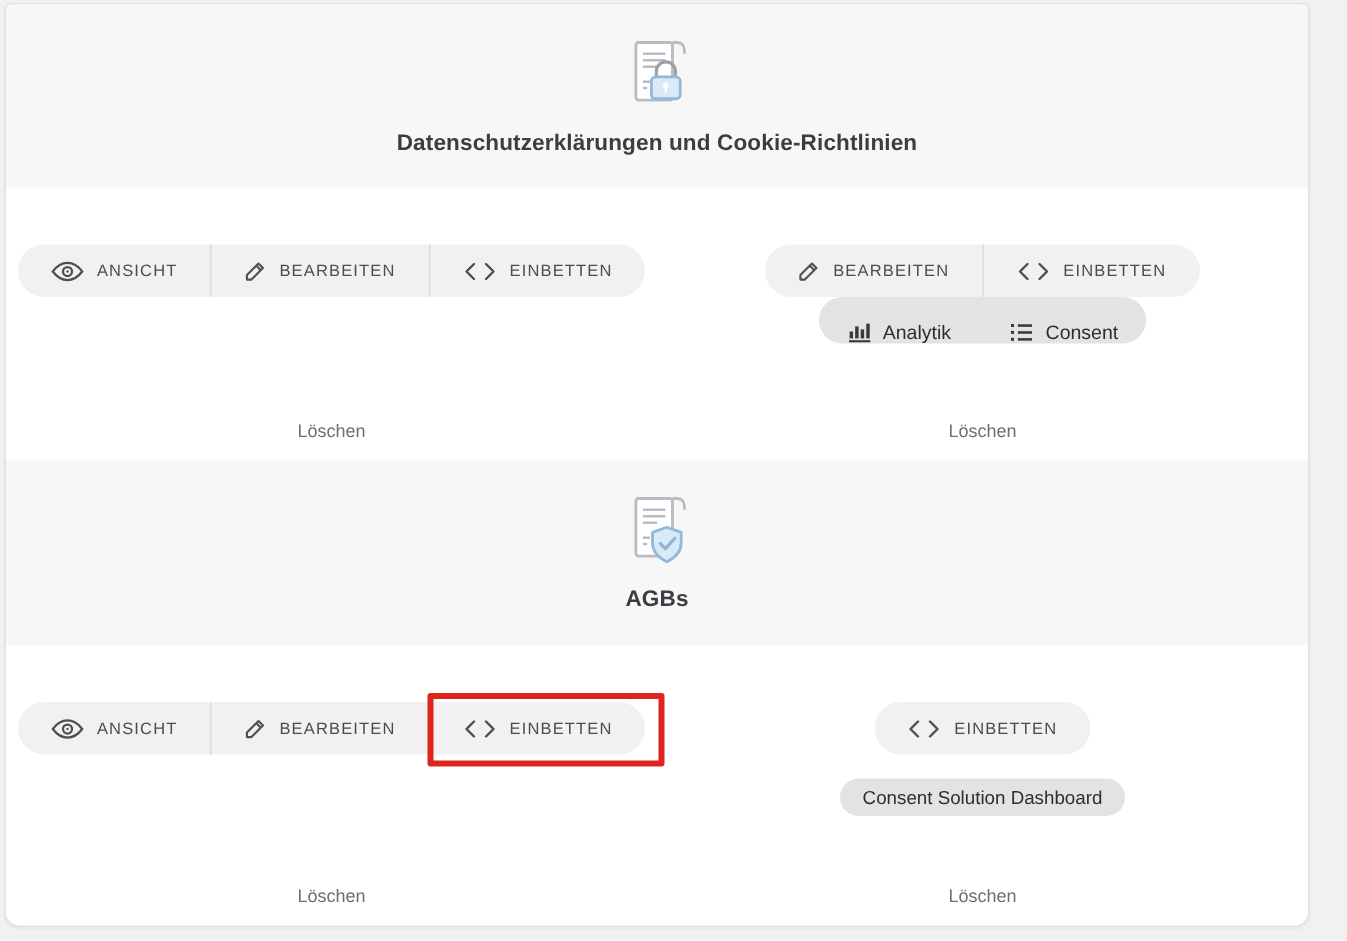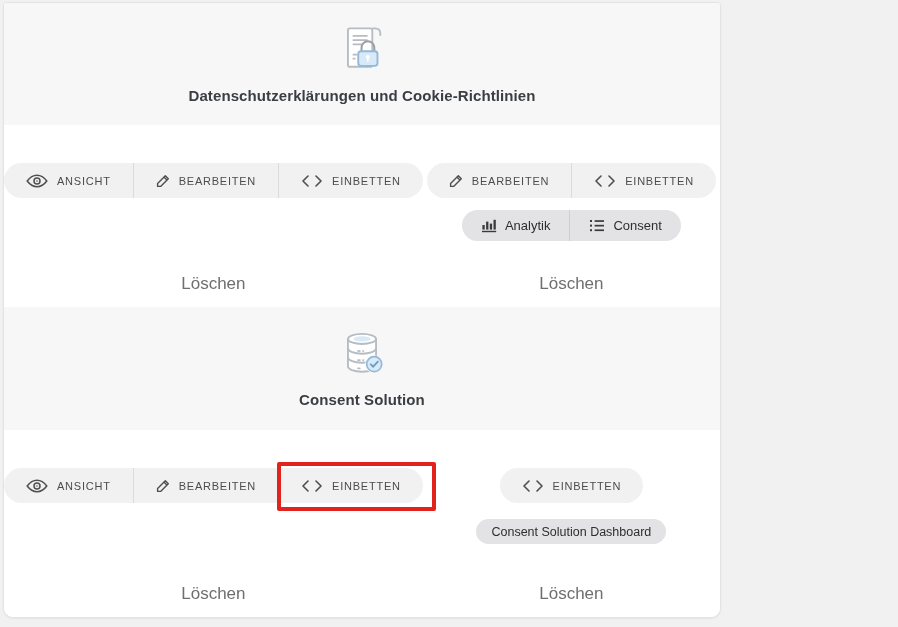--- a/index.html
+++ b/index.html
@@ -4,21 +4,21 @@
 <style>
   * { margin:0; padding:0; box-sizing:border-box; }
   html,body { width:898px; height:627px; overflow:hidden; }
   body {
     background:#f1f1f2;
     font-family:"Liberation Sans","DejaVu Sans",sans-serif;
     color:#3c4043;
   }
   .card {
     margin:2px 5px 0 3px;
-    width:718px;
+    width:870px;
     background:#fff;
     border:1px solid #e3e3e5;
     border-radius:4px 4px 10px 10px;
     overflow:hidden;
     box-shadow:0 1px 2px rgba(0,0,0,.05);
   }
   .row { display:flex; }
   .cell { flex:1 1 50%; display:flex; flex-direction:column; align-items:center; }
   .header-row { background:#f7f7f8; }
   .header-row.r1 { height:122px; }
@@ -37,31 +37,31 @@
   .seg {
     display:flex; align-items:center; gap:9px;
     padding:0 22px; background:transparent; border:none; cursor:pointer;
     font-family:inherit; font-size:11px; letter-spacing:.07em;
     color:#4c4c4c; white-space:nowrap;
   }
   .seg + .seg-sep { width:1px; background:#dbdbdc; margin:0; }
   .seg-sep + .seg { }
   .sm-ic { display:flex; align-items:center; }
   .sm-ic svg { display:block; }
-  .btn-group.dark { background:#e3e3e5; height:31px; border-radius:16px; margin-top:12px; }
+  .btn-group.dark { background:#e3e3e5; height:31px; border-radius:16px; margin-top:0;align-items:flex-end; }
   .btn-group.dark .seg { font-size:13px; letter-spacing:0; color:#2e2e30; padding:0 19px; gap:8px; }
   .btn-group.dark .seg-sep { background:#cfcfd1; }
   .pill-dark {
     margin-top:16px; height:25px; display:flex; align-items:center;
     background:#e3e3e5; border:none; border-radius:13px; cursor:pointer;
     font-family:inherit; font-size:12.5px; color:#2e2e30; padding:0 15px; white-space:nowrap;text-align:center;
   }
   .delete-link {
     margin-top:auto; margin-bottom:13px;
-    font-size:17px; color:#6f6f71; cursor:pointer; text-decoration:none;
+    font-size:12px; color:#6f6f71; cursor:pointer; text-decoration:none;
   }
   .hl-wrap { position:relative; display:flex; align-items:stretch; }
   .hl-box {
     position:absolute; top:-6px; bottom:-8px; left:-2px; right:-13px;
     border:4px solid var(--highlight-red,#e0241d);
     border-radius:2px; pointer-events:none; z-index:3;
   }
   .bottom-strip { height:10px; }
 </style>
 </head>
@@ -232,25 +232,25 @@
           <span>Consent</span>
         </button>
       </div>
       <a class="delete-link">Löschen</a>
     </div>
   </div>
 
   <div class="row header-row r2">
     <div class="cell">
       <div class="big-icon">
-        <svg width="60" height="58" viewBox="0 0 64 58">
-            <use href="#ic-database-check"></use>
+        <svg width="60" height="58" viewBox="0 0 64 60">
+            <use href="#ic-doc-shield"></use>
           </svg>
       </div>
-      <div class="card-title">Consent Solution</div>
+      <div class="card-title">AGBs</div>
     </div>
   </div>
 
   <div class="row action-row r2">
     <div class="cell">
       <div class="btn-group">
         <button class="seg">
           <span class="sm-ic">
               <svg width="22" height="14" viewBox="0 0 22 14">
                 <use href="#ic-eye"></use>

